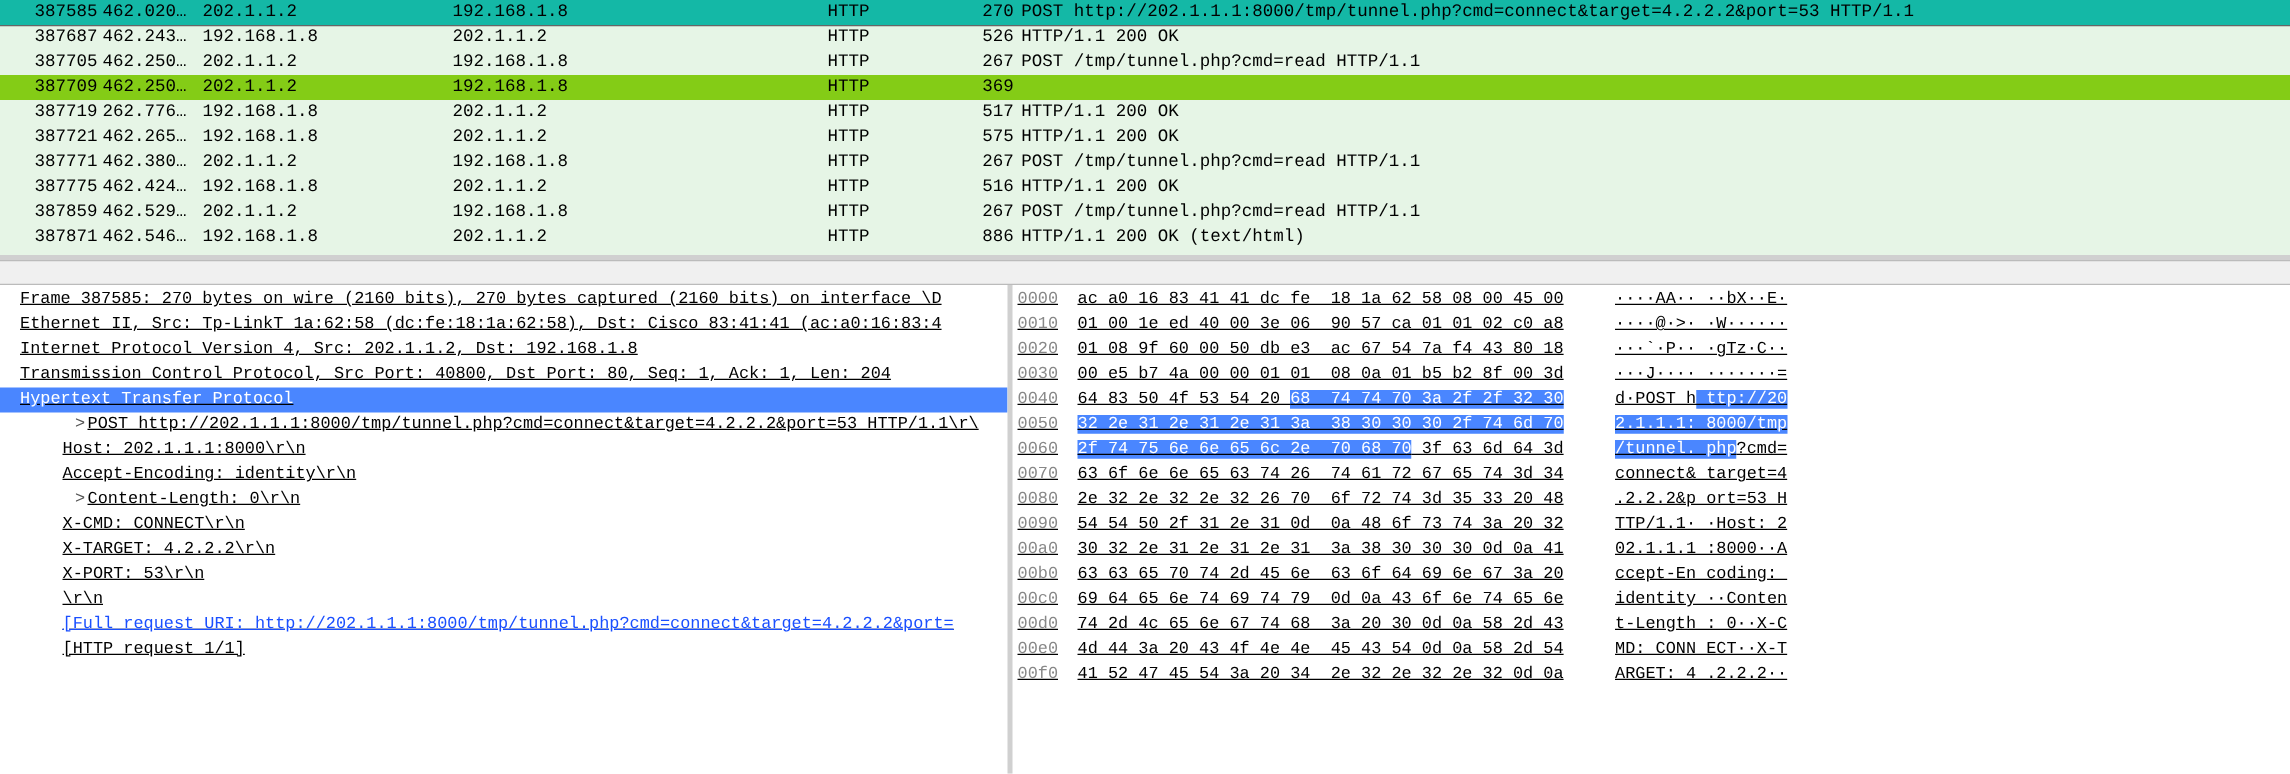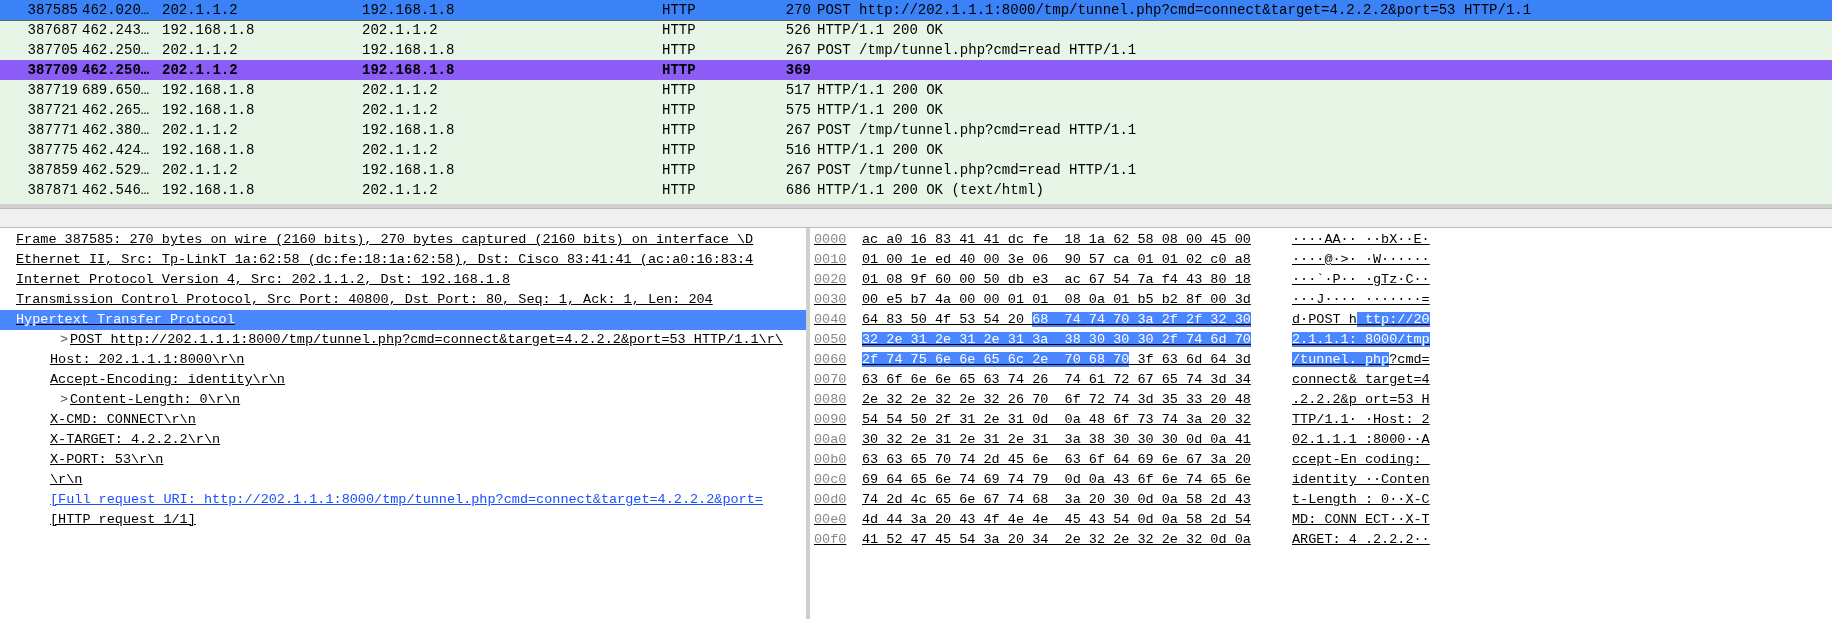--- a/index.html
+++ b/index.html
@@ -22,22 +22,22 @@
   }
   .packet-row {
     display: grid;
     grid-template-columns: 70px 80px 200px 300px 110px 45px 1fr;
     height: 20px;
     line-height: 20px;
     white-space: nowrap;
     padding-left: 12px;
   }
   .packet-row.normal   { background: #e6f5e6; }
-  .packet-row.selected { background: #3b82f6; outline: 1px solid #666; }
-  .packet-row.mark     { background: #8b5cf6; font-weight: bold; }
+  .packet-row.selected { background: #14b8a6; outline: 1px solid #666; }
+  .packet-row.mark     { background: #84cc16; }
 
   .col-no     { text-align: right; padding-right: 4px; }
   .col-time   { overflow: hidden; text-overflow: ellipsis; }
   .col-src    { }
   .col-dst    { }
   .col-proto  { }
   .col-len    { text-align: right; padding-right: 6px; }
   .col-info   { overflow: hidden; text-overflow: ellipsis; }
 
   
@@ -113,21 +113,21 @@
     <div class="packet-row mark">
       <span class="col-no">387709</span>
       <span class="col-time">462.250…</span>
       <span class="col-src">202.1.1.2</span>
       <span class="col-dst">192.168.1.8</span>
       <span class="col-proto">HTTP</span>
       <span class="col-len">369</span>
     </div>
     <div class="packet-row normal">
       <span class="col-no">387719</span>
-      <span class="col-time">689.650…</span>
+      <span class="col-time">262.776…</span>
       <span class="col-src">192.168.1.8</span>
       <span class="col-dst">202.1.1.2</span>
       <span class="col-proto">HTTP</span>
       <span class="col-len">517</span>
       <span class="col-info">HTTP/1.1 200 OK</span>
     </div>
     <div class="packet-row normal">
       <span class="col-no">387721</span>
       <span class="col-time">462.265…</span>
       <span class="col-src">192.168.1.8</span>
@@ -162,21 +162,21 @@
       <span class="col-proto">HTTP</span>
       <span class="col-len">267</span>
       <span class="col-info">POST /tmp/tunnel.php?cmd=read HTTP/1.1</span>
     </div>
     <div class="packet-row normal">
       <span class="col-no">387871</span>
       <span class="col-time">462.546…</span>
       <span class="col-src">192.168.1.8</span>
       <span class="col-dst">202.1.1.2</span>
       <span class="col-proto">HTTP</span>
-      <span class="col-len">686</span>
+      <span class="col-len">886</span>
       <span class="col-info">HTTP/1.1 200 OK  (text/html)</span>
     </div>
   </div>
 
 <div class="divider"></div>
 
 <div class="bottom">
   <div class="details-pane" id="details-pane"><div class="detail-line lvl0"><span class="tw"></span><span>Frame 387585: 270 bytes on wire (2160 bits), 270 bytes captured (2160 bits) on interface \D</span></div><div class="detail-line lvl0"><span class="tw"></span><span>Ethernet II, Src: Tp-LinkT_1a:62:58 (dc:fe:18:1a:62:58), Dst: Cisco_83:41:41 (ac:a0:16:83:4</span></div><div class="detail-line lvl0"><span class="tw"></span><span>Internet Protocol Version 4, Src: 202.1.1.2, Dst: 192.168.1.8</span></div><div class="detail-line lvl0"><span class="tw"></span><span>Transmission Control Protocol, Src Port: 40800, Dst Port: 80, Seq: 1, Ack: 1, Len: 204</span></div><div class="detail-line lvl0 sel"><span class="tw"></span><span>Hypertext Transfer Protocol</span></div><div class="detail-line lvl1"><span class="tw">&gt;</span><span>POST http://202.1.1.1:8000/tmp/tunnel.php?cmd=connect&amp;target=4.2.2.2&amp;port=53 HTTP/1.1\r\</span></div><div class="detail-line lvl2"><span class="tw"></span><span>Host: 202.1.1.1:8000\r\n</span></div><div class="detail-line lvl2"><span class="tw"></span><span>Accept-Encoding: identity\r\n</span></div><div class="detail-line lvl1"><span class="tw">&gt;</span><span>Content-Length: 0\r\n</span></div><div class="detail-line lvl2"><span class="tw"></span><span>X-CMD: CONNECT\r\n</span></div><div class="detail-line lvl2"><span class="tw"></span><span>X-TARGET: 4.2.2.2\r\n</span></div><div class="detail-line lvl2"><span class="tw"></span><span>X-PORT: 53\r\n</span></div><div class="detail-line lvl2"><span class="tw"></span><span>\r\n</span></div><div class="detail-line lvl2 link"><span class="tw"></span><span>[Full request URI: http://202.1.1.1:8000/tmp/tunnel.php?cmd=connect&amp;target=4.2.2.2&amp;port=</span></div><div class="detail-line lvl2"><span class="tw"></span><span>[HTTP request 1/1]</span></div></div>
   <div class="hex-pane" id="hex-pane"><div class="hex-row"><span class="hex-off">0000</span><span class="hex-bytes">ac a0 16 83 41 41 dc fe  18 1a 62 58 08 00 45 00</span><span class="hex-ascii">····AA·· ··bX··E·</span></div><div class="hex-row"><span class="hex-off">0010</span><span class="hex-bytes">01 00 1e ed 40 00 3e 06  90 57 ca 01 01 02 c0 a8</span><span class="hex-ascii">····@·&gt;· ·W······</span></div><div class="hex-row"><span class="hex-off">0020</span><span class="hex-bytes">01 08 9f 60 00 50 db e3  ac 67 54 7a f4 43 80 18</span><span class="hex-ascii">···`·P·· ·gTz·C··</span></div><div class="hex-row"><span class="hex-off">0030</span><span class="hex-bytes">00 e5 b7 4a 00 00 01 01  08 0a 01 b5 b2 8f 00 3d</span><span class="hex-ascii">···J···· ·······=</span></div><div class="hex-row"><span class="hex-off">0040</span><span class="hex-bytes">64 83 50 4f 53 54 20 <span class="hl">68  74 74 70 3a 2f 2f 32 30</span></span><span class="hex-ascii">d·POST h<span class="hl"> ttp://20</span></span></div><div class="hex-row"><span class="hex-off">0050</span><span class="hex-bytes"><span class="hl">32 2e 31 2e 31 2e 31 3a  38 30 30 30 2f 74 6d 70</span></span><span class="hex-ascii"><span class="hl">2.1.1.1: 8000/tmp</span></span></div><div class="hex-row"><span class="hex-off">0060</span><span class="hex-bytes"><span class="hl">2f 74 75 6e 6e 65 6c 2e  70 68 70</span> 3f 63 6d 64 3d</span><span class="hex-ascii"><span class="hl">/tunnel. php</span>?cmd=</span></div><div class="hex-row"><span class="hex-off">0070</span><span class="hex-bytes">63 6f 6e 6e 65 63 74 26  74 61 72 67 65 74 3d 34</span><span class="hex-ascii">connect&amp; target=4</span></div><div class="hex-row"><span class="hex-off">0080</span><span class="hex-bytes">2e 32 2e 32 2e 32 26 70  6f 72 74 3d 35 33 20 48</span><span class="hex-ascii">.2.2.2&amp;p ort=53 H</span></div><div class="hex-row"><span class="hex-off">0090</span><span class="hex-bytes">54 54 50 2f 31 2e 31 0d  0a 48 6f 73 74 3a 20 32</span><span class="hex-ascii">TTP/1.1· ·Host: 2</span></div><div class="hex-row"><span class="hex-off">00a0</span><span class="hex-bytes">30 32 2e 31 2e 31 2e 31  3a 38 30 30 30 0d 0a 41</span><span class="hex-ascii">02.1.1.1 :8000··A</span></div><div class="hex-row"><span class="hex-off">00b0</span><span class="hex-bytes">63 63 65 70 74 2d 45 6e  63 6f 64 69 6e 67 3a 20</span><span class="hex-ascii">ccept-En coding: </span></div><div class="hex-row"><span class="hex-off">00c0</span><span class="hex-bytes">69 64 65 6e 74 69 74 79  0d 0a 43 6f 6e 74 65 6e</span><span class="hex-ascii">identity ··Conten</span></div><div class="hex-row"><span class="hex-off">00d0</span><span class="hex-bytes">74 2d 4c 65 6e 67 74 68  3a 20 30 0d 0a 58 2d 43</span><span class="hex-ascii">t-Length : 0··X-C</span></div><div class="hex-row"><span class="hex-off">00e0</span><span class="hex-bytes">4d 44 3a 20 43 4f 4e 4e  45 43 54 0d 0a 58 2d 54</span><span class="hex-ascii">MD: CONN ECT··X-T</span></div><div class="hex-row"><span class="hex-off">00f0</span><span class="hex-bytes">41 52 47 45 54 3a 20 34  2e 32 2e 32 2e 32 0d 0a</span><span class="hex-ascii">ARGET: 4 .2.2.2··</span></div></div>
 </div>

